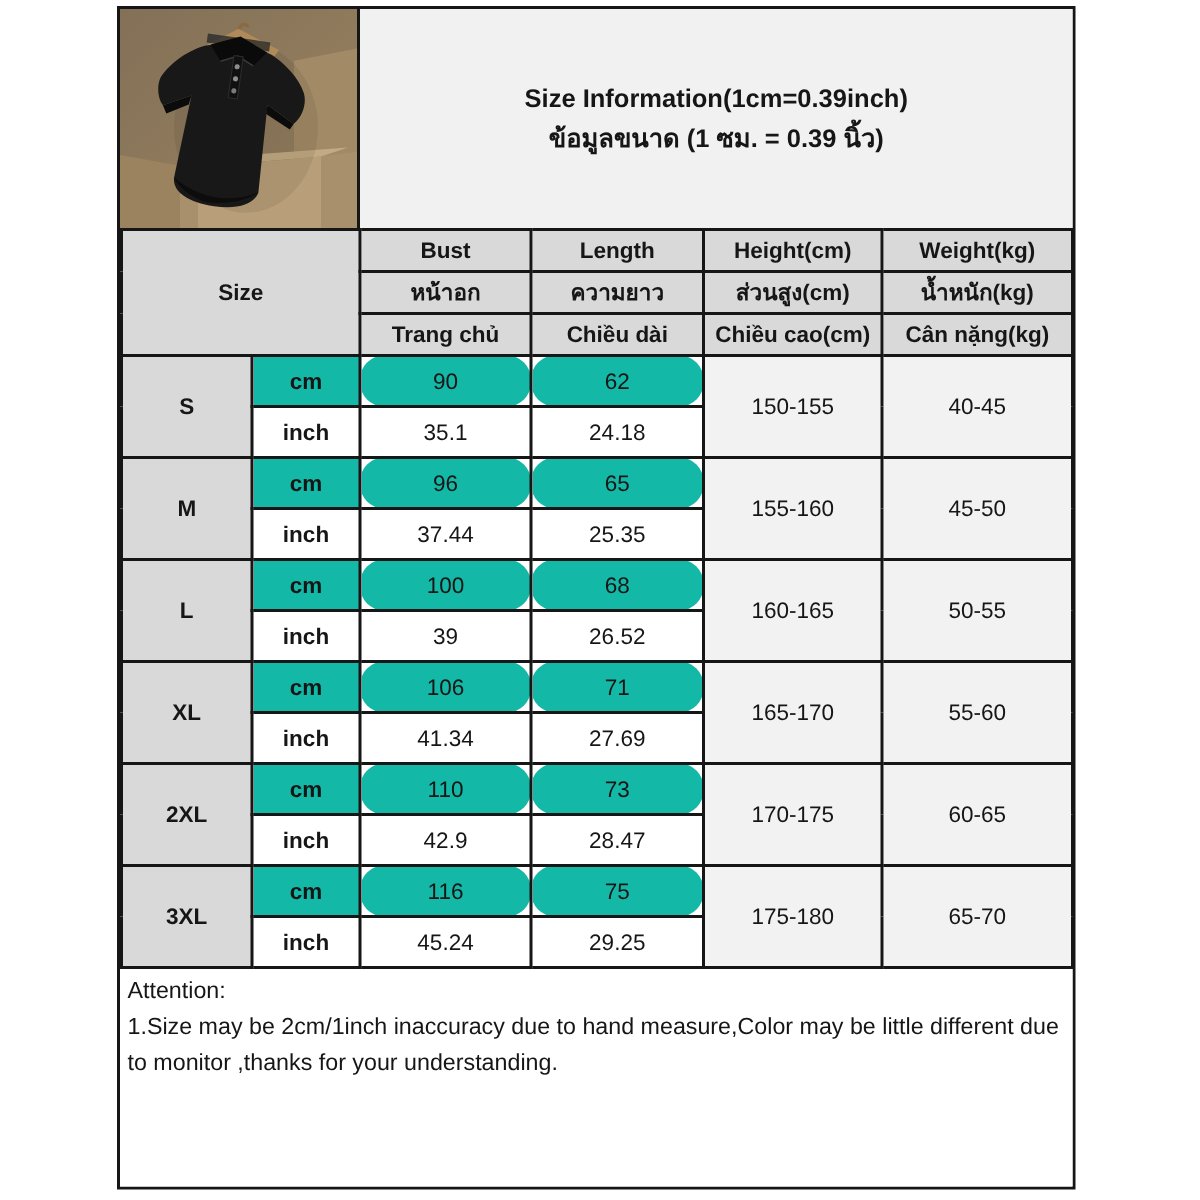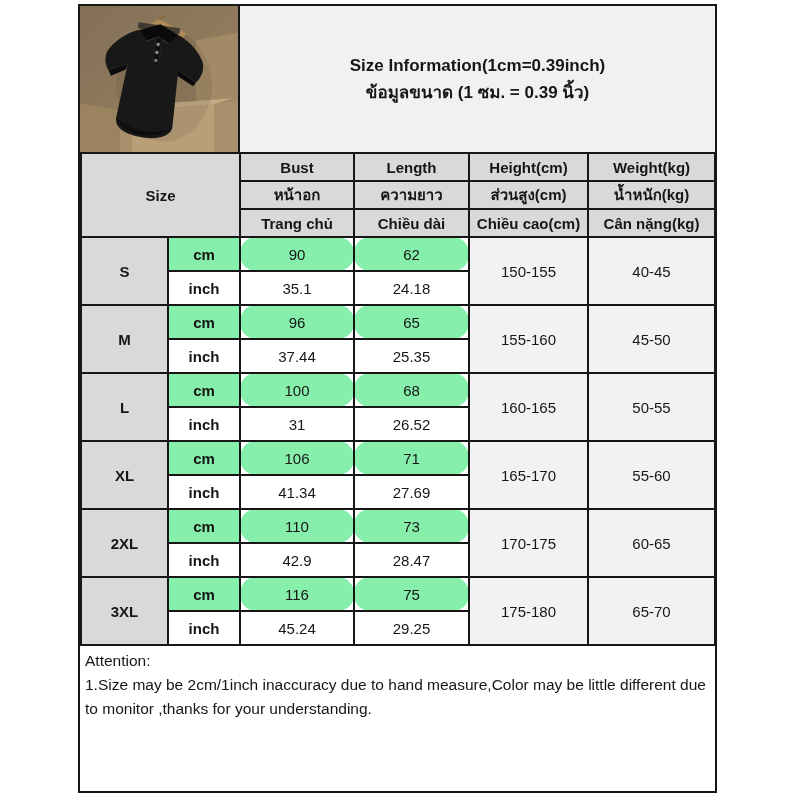--- a/index.html
+++ b/index.html
@@ -21,21 +21,21 @@
   table.size-table { width:100%; border-collapse:collapse; table-layout:fixed; flex:0 0 auto; }
   table.size-table td { border:2px solid #161616; text-align:center; vertical-align:middle;
                         font-size:15px; padding:0; overflow:hidden; white-space:nowrap; }
   tr.hrow { height:28px; }
   tr.drow { height:34px; }
   td.size-head { background:#d9d9d9; font-size:30px; font-weight:bold;margin-top:24px; }
   td.head { background:#d9d9d9; font-weight:bold; }
   td.size-label { background:#d9d9d9; font-weight:bold; font-size:16px; }
   td.unit { font-weight:bold; background:#ffffff; }
   td.val { background:#ffffff;border-radius:16px; }
-  td.shade { background:#86efac; }
+  td.shade { background:#14b8a6; }
   td.range { background:#f2f2f2;margin-top:32px; }
 
   
   .attention { flex:1; background:#ffffff; padding:3px 5px 0 5px;
                font-size:15.5px; line-height:24px; text-align:left; }
 </style>
 </head>
 <body>
 
 <div class="page">
@@ -143,21 +143,21 @@
         <tr class="drow">
           <td class="size-label" rowspan="2">L</td>
           <td class="unit shade">cm</td>
           <td class="val shade">100</td>
           <td class="val shade">68</td>
           <td class="range" rowspan="2">160-165</td>
           <td class="range" rowspan="2">50-55</td>
         </tr>
         <tr class="drow">
           <td class="unit">inch</td>
-          <td class="val">31</td>
+          <td class="val">39</td>
           <td class="val">26.52</td>
         </tr>
 
         <tr class="drow">
           <td class="size-label" rowspan="2">XL</td>
           <td class="unit shade">cm</td>
           <td class="val shade">106</td>
           <td class="val shade">71</td>
           <td class="range" rowspan="2">165-170</td>
           <td class="range" rowspan="2">55-60</td>

